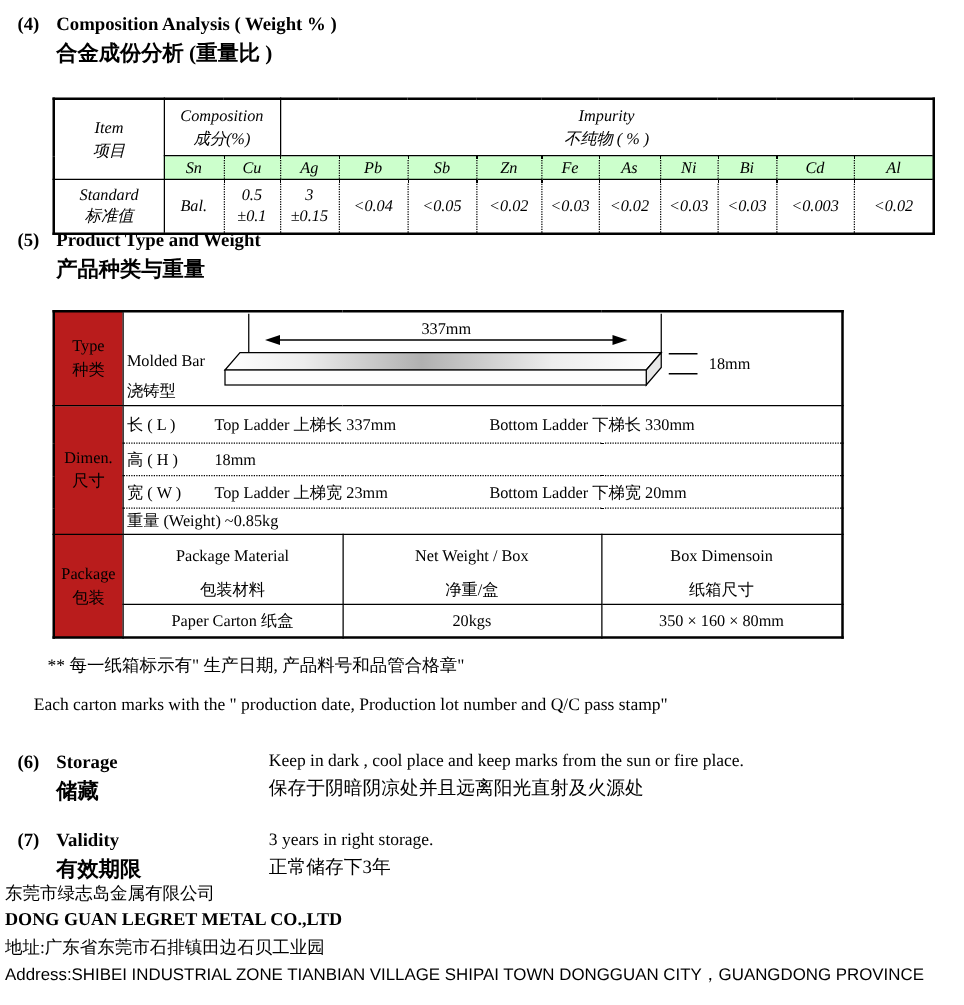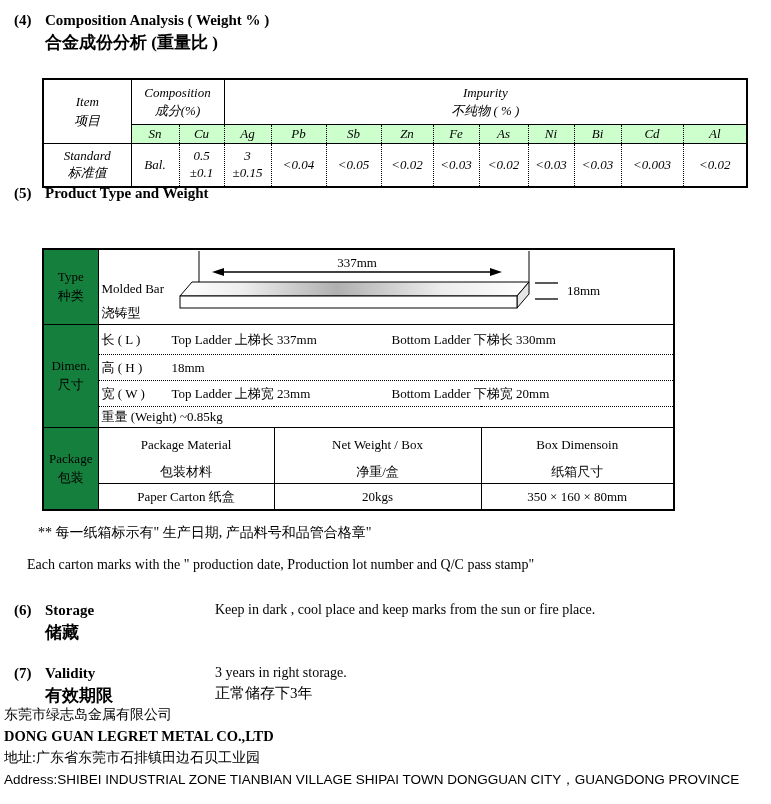--- a/index.html
+++ b/index.html
@@ -18,21 +18,21 @@
   .comp-table .r1 td{border-bottom:1px solid #000;height:44px;}
   .solid-r{border-right:1px solid #000 !important;}
   .comp-table .r2 td{background:#ccffcc;border-right:1px dotted #000;border-bottom:1px solid #000;height:18px;}
   .comp-table .r3 td{border-right:1px dotted #000;height:42px;line-height:1.3;}
   .comp-table .r2 td:last-child,.comp-table .r3 td:last-child{border-right:none;}
   .itemcell{border-right:1px solid #000;}
 
   
   .prod-table{border-collapse:collapse;table-layout:fixed;width:631px;border:2px solid #000;font-size:13px;}
   .prod-table td{padding:0;}
-  .gcell{background:#15803d;border:1px solid #000;text-align:center;vertical-align:middle;line-height:1.45;}
+  .gcell{background:#b91c1c;border:1px solid #000;text-align:center;vertical-align:middle;line-height:1.45;}
   .type-cell{border:1px solid #000;position:relative;height:74px;}
   .dcell{position:relative;}
   .dot-b{border-bottom:1px dotted #000;}
   .solid-b{border-bottom:1px solid #000;}
   .dl{position:absolute;top:50%;transform:translateY(-50%);white-space:nowrap;font-size:13px;}
   .pkg-h{border:1px solid #000;text-align:center;vertical-align:top;height:55px;font-size:13px;}
   .pkg-v{border:1px solid #000;text-align:center;vertical-align:middle;height:25px;font-size:13px;}
   .pkh-en{display:block;margin-top:9px;}
   .pkh-zh{display:block;margin-top:10px;}
 
@@ -120,20 +120,21 @@
       <td>&lt;0.03</td>
       <td>&lt;0.03</td>
       <td>&lt;0.003</td>
       <td>&lt;0.02</td>
     </tr>
   </tbody>
     </table>
 
   <div class="abs sec-num" style="left:14px;top:185px">(5)</div>
   <div class="abs sec-title" style="left:45px;top:185px">Product Type and Weight</div>
+  <div class="abs sec-title-zh" style="left:45px;top:204px">产品种类与重量</div>
 
   <table class="prod-table abs" style="left:42px;top:248px">
     <colgroup>
       <col style="width:55px">
         <col style="width:176px">
         <col style="width:207px">
         <col style="width:193px">
     </colgroup>
     <tbody>
         <tr>
@@ -224,20 +225,21 @@
   </tbody>
     </table>
 
   <div class="abs note" style="left:38px;top:524px">** 每一纸箱标示有" 生产日期, 产品料号和品管合格章"</div>
   <div class="abs note" style="left:27px;top:557px">Each carton marks with the " production date, Production lot number and Q/C pass stamp"</div>
 
   <div class="abs sec-num" style="left:14px;top:602px">(6)</div>
   <div class="abs sec-title" style="left:45px;top:602px">Storage</div>
   <div class="abs sec-title-zh" style="left:45px;top:621px">储藏</div>
   <div class="abs bodytxt" style="left:215px;top:602px">Keep in dark , cool place and keep marks from the sun or fire place.</div>
+  <div class="abs bodytxt-zh" style="left:215px;top:621px">保存于阴暗阴凉处并且远离阳光直射及火源处</div>
 
   <div class="abs sec-num" style="left:14px;top:665px">(7)</div>
   <div class="abs sec-title" style="left:45px;top:665px">Validity</div>
   <div class="abs sec-title-zh" style="left:45px;top:684px">有效期限</div>
   <div class="abs bodytxt" style="left:215px;top:665px">3 years in right storage.</div>
   <div class="abs bodytxt-zh" style="left:215px;top:684px">正常储存下3年</div>
 
   <div class="abs footer-zh" style="left:4px;top:706px">东莞市绿志岛金属有限公司</div>
   <div class="abs footer-en" style="left:4px;top:728px">DONG GUAN LEGRET METAL CO.,LTD</div>
   <div class="abs footer-zh" style="left:4px;top:749px">地址:广东省东莞市石排镇田边石贝工业园</div>

